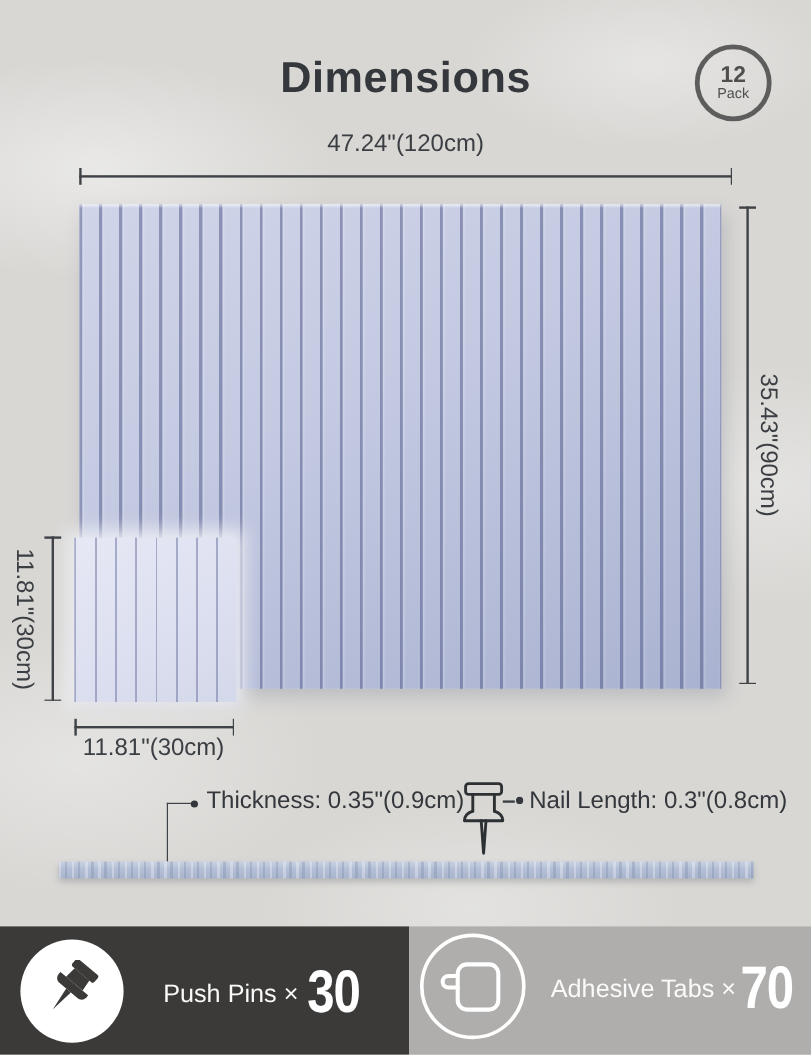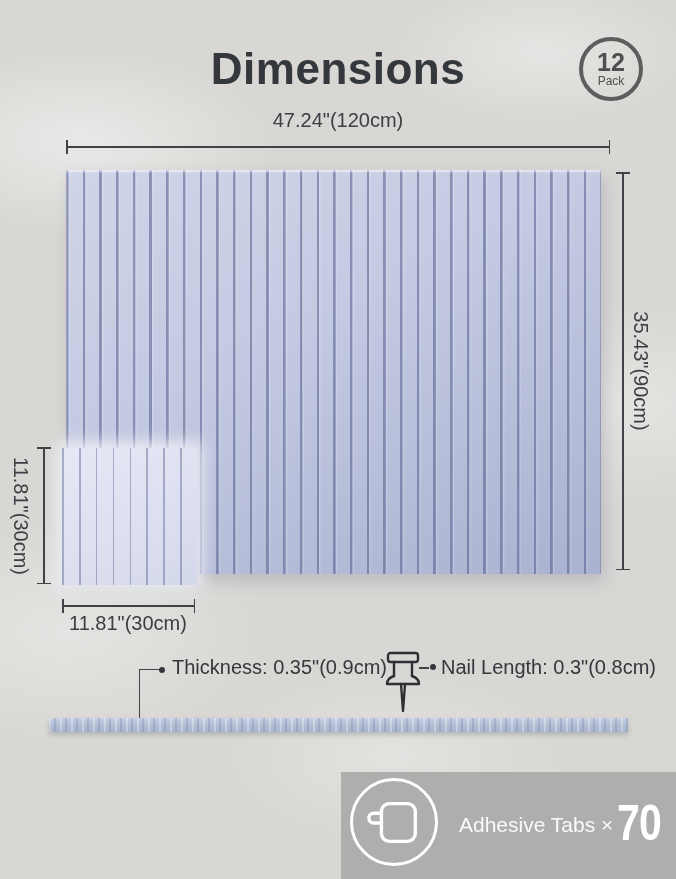--- a/index.html
+++ b/index.html
@@ -14,30 +14,30 @@
       radial-gradient(ellipse 260px 120px at 80% 6%, rgba(255,255,255,.35), rgba(255,255,255,0) 60%),
       radial-gradient(ellipse 300px 170px at 94% 46%, rgba(255,255,255,.30), rgba(255,255,255,0) 60%),
       radial-gradient(ellipse 340px 190px at 10% 72%, rgba(255,255,255,.32), rgba(255,255,255,0) 60%),
       radial-gradient(ellipse 300px 150px at 58% 86%, rgba(255,255,255,.28), rgba(255,255,255,0) 60%),
       radial-gradient(ellipse 220px 110px at 40% 40%, rgba(200,199,196,.5), rgba(200,199,196,0) 65%);
   }
 
   
   .title{
     position:absolute; left:0; top:44; width:676px; top:44px;
-    text-align:center; font-size:44px; font-weight:600;
+    text-align:center; font-size:36px; font-weight:600;
     color:#34373b; letter-spacing:.5px;
   }
   .badge{
     position:absolute; left:579px; top:37px; width:64px; height:64px;
     border:4px solid #5d5d5d; border-radius:50%;
     display:flex; flex-direction:column; align-items:center; justify-content:center;
     color:#4f4f4f;
   }
-  .badge .count{ font-size:25px; font-weight:700; line-height:1; }
+  .badge .count{ font-size:19px; font-weight:700; line-height:1; }
   .badge .unit{ font-size:12px; font-weight:500; line-height:1.1; }
 
   
   .dim-line{ position:absolute; background:#3f4246; }
   .dim-line.h{ height:1.5px; }
   .dim-line.v{ width:1.5px; }
   .dim-line.h::before,.dim-line.h::after{
     content:""; position:absolute; top:-6px; width:1.5px; height:13.5px; background:#3f4246;
   }
   .dim-line.h::before{ left:0; } .dim-line.h::after{ right:0; }
@@ -146,20 +146,34 @@
   </svg>
 
   <div class="leader-dash"></div>
   <span class="leader-dot" style="left:430px; top:664px;"></span>
   <div class="annot-text" style="left:441px; top:656px;">Nail Length: 0.3"(0.8cm)</div>
 
   <div class="strip"></div>
 
   <div class="contents-bar">
 
+    <div class="section dark">
+      <div class="pin-circle">
+        <svg width="52" height="52" viewBox="0 0 52 52">
+          <g transform="rotate(40 26 22)" fill="#3b3a39">
+            <rect x="14" y="1" width="24" height="8" rx="2"></rect>
+            <path d="M18 9 L17 19 L35 19 L34 9 Z"></path>
+            <path d="M11 19 L41 19 C42 25 38 26.5 36 26.5 L16 26.5 C14 26.5 10 25 11 19 Z"></path>
+            <path d="M23.5 26.5 L26 47 L28.5 26.5 Z"></path>
+          </g>
+        </svg>
+      </div>
+      <span class="item-label">Push Pins ×</span>
+      <span class="item-count">30</span>
+    </div>
 
     <div class="section light">
       <div class="tab-circle">
         <svg width="58" height="58" viewBox="0 0 60 60">
           <g fill="none" stroke="#ffffff" stroke-width="3.5" stroke-linecap="round" stroke-linejoin="round">
             <rect x="17" y="11" width="35" height="39" rx="8"></rect>
             <path d="M17 21 L9 21 A5 5 0 0 0 9 31 L17 31"></path>
           </g>
         </svg>
       </div>

